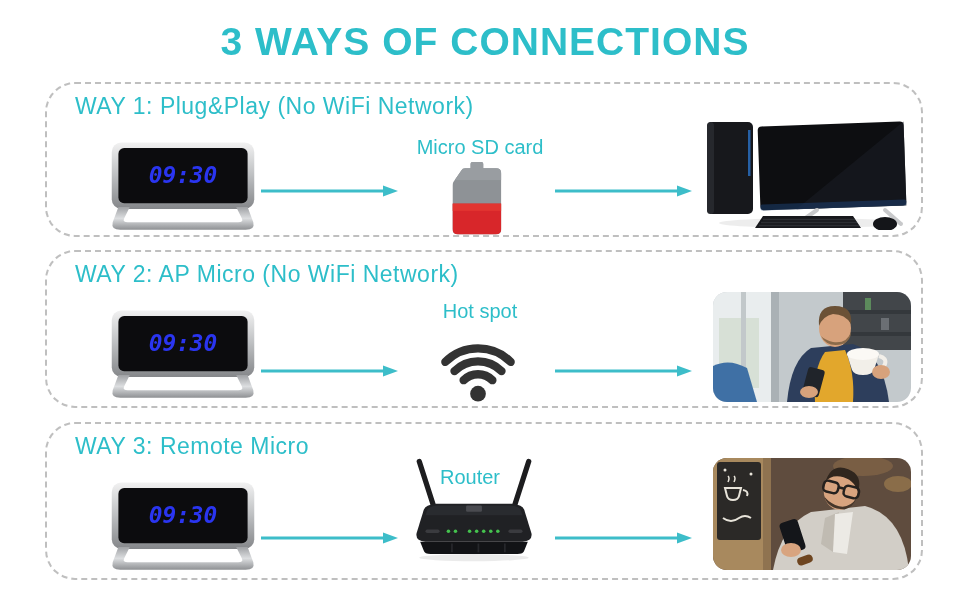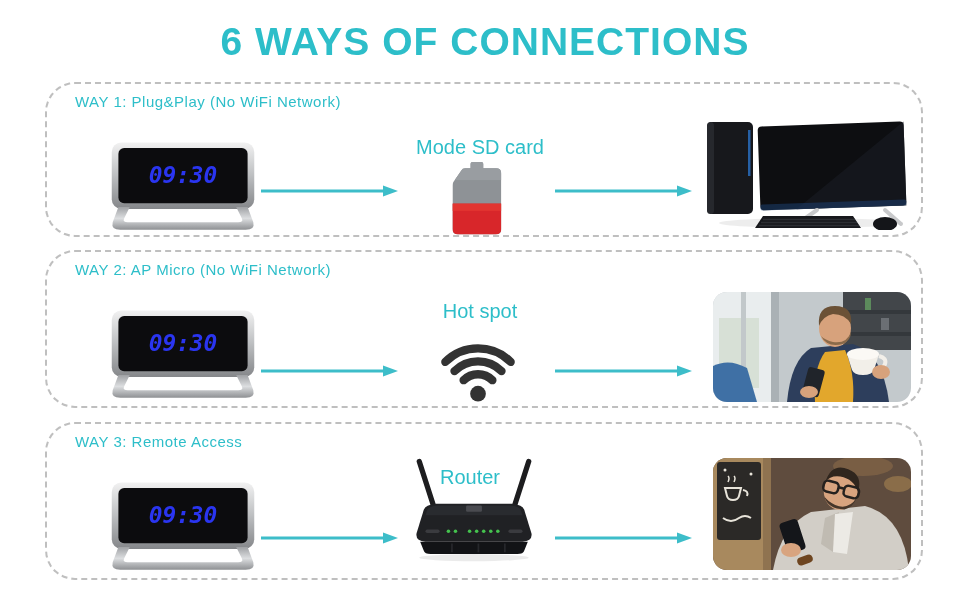--- a/index.html
+++ b/index.html
@@ -12,21 +12,21 @@
     font-size:39px;font-weight:700;letter-spacing:1px;color:#2dbec9;
   }
   .sec{
     position:absolute;left:45px;width:878px;box-sizing:border-box;
     border:2px dashed #bfbfbf;border-radius:30px;background:#ffffff;
   }
   .s1{top:82px;height:155px;}
   .s2{top:250px;height:158px;}
   .s3{top:422px;height:158px;}
   .heading{
-    position:absolute;left:28px;top:9px;font-size:15px;color:#2dbec9;
+    position:absolute;left:28px;top:9px;font-size:23px;color:#2dbec9;
     letter-spacing:0.5px;white-space:nowrap;
   }
   .clock{position:absolute;left:60px;top:56px;width:152px;height:96px;}
   .arrow{position:absolute;width:140px;height:14px;}
   .s1 .arr1{left:212px;top:100px;}
   .s1 .arr2{left:506px;top:100px;}
   .s2 .arr1{left:212px;top:112px;}
   .s2 .arr2{left:506px;top:112px;}
   .s3 .arr1{left:212px;top:107px;}
   .s3 .arr2{left:506px;top:107px;}
@@ -44,21 +44,21 @@
   .right-item{position:absolute;}
   .s1 .right-item{left:652px;top:34px;}
   .s2 .right-item{left:666px;top:40px;}
   .s3 .right-item{left:666px;top:34px;}
   .photo{border-radius:14px;overflow:hidden;line-height:0;}
   svg{display:block;}
 </style>
 </head>
 <body>
 
-<div class="title">6 WAYS OF CONNECTIONS</div>
+<div class="title">3 WAYS OF CONNECTIONS</div>
 
 <div class="sec s1">
   <div class="heading">WAY 1: Plug&amp;Play (No WiFi Network)</div>
 
   <div class="clock">
     <svg width="152" height="96" viewBox="0 0 160 100">
       <defs>
         <linearGradient id="gSilver" x1="0" y1="0" x2="0" y2="1">
           <stop offset="0" stop-color="#f2f2f2"></stop>
             <stop offset="0.45" stop-color="#c2c4c6"></stop>
@@ -75,21 +75,21 @@
       <text x="80" y="45" text-anchor="middle" font-family="'DejaVu Sans Mono', monospace" font-style="italic" font-weight="bold" font-size="24" fill="#2a35f0">09:30</text>
       <path d="M12 70 L6 86 Q4 94 14 94 L146 94 Q156 94 154 86 L148 70 L136 70 L142 82 Q144 86 138 86 L22 86 Q16 86 18 82 L24 70 Z" fill="url(#gSilver2)"></path>
     </svg>
   </div>
 
   <svg class="arrow arr1" viewBox="0 0 140 14">
     <line x1="2" y1="7" x2="126" y2="7" stroke="#3dbdc9" stroke-width="3"></line>
     <polygon points="124,1.5 139,7 124,12.5" fill="#3dbdc9"></polygon>
   </svg>
 
-  <div class="mid-label">Mode SD card</div>
+  <div class="mid-label">Micro SD card</div>
 
   <div class="mid-icon">
     <svg width="74" height="76" viewBox="0 0 80 84">
       <defs>
         <clipPath id="sdClip">
           <path d="M14,26 Q14,24 15,22 L24,9 Q25,7 28,7 L34,7 L34,2 Q34,0 36,0 L46,0 Q48,0 48,2 L48,7 L62,7 Q68,7 68,13 L68,74 Q68,80 62,80 L20,80 Q14,80 14,74 Z"></path>
         </clipPath>
       </defs>
       <g clip-path="url(#sdClip)">
         <rect x="0" y="0" width="80" height="84" fill="#8e9296"></rect>
@@ -182,21 +182,21 @@
       <ellipse cx="150" cy="62" rx="16" ry="6" fill="#fbf9f5"></ellipse>
       <path d="M166 64 q8 2 6 8 q-2 6 -9 4" fill="none" stroke="#f2efe9" stroke-width="4"></path>
       <ellipse cx="168" cy="80" rx="9" ry="7" fill="#d7a27c"></ellipse>
       <rect x="92" y="76" width="17" height="28" rx="3" fill="#20242a" transform="rotate(15 100 90)"></rect>
       <ellipse cx="96" cy="100" rx="9" ry="6" fill="#d7a27c"></ellipse>
     </svg>
   </div>
 </div>
 
 <div class="sec s3">
-  <div class="heading">WAY 3: Remote Access</div>
+  <div class="heading">WAY 3: Remote Micro</div>
 
   <div class="clock">
     <svg width="152" height="96" viewBox="0 0 160 100">
       <rect x="5" y="2" width="150" height="70" rx="10" fill="url(#gSilver)"></rect>
       <rect x="12" y="8" width="136" height="58" rx="6" fill="#0c0c0e"></rect>
       <text x="80" y="45" text-anchor="middle" font-family="'DejaVu Sans Mono', monospace" font-style="italic" font-weight="bold" font-size="24" fill="#2a35f0">09:30</text>
       <path d="M12 70 L6 86 Q4 94 14 94 L146 94 Q156 94 154 86 L148 70 L136 70 L142 82 Q144 86 138 86 L22 86 Q16 86 18 82 L24 70 Z" fill="url(#gSilver2)"></path>
     </svg>
   </div>
 

